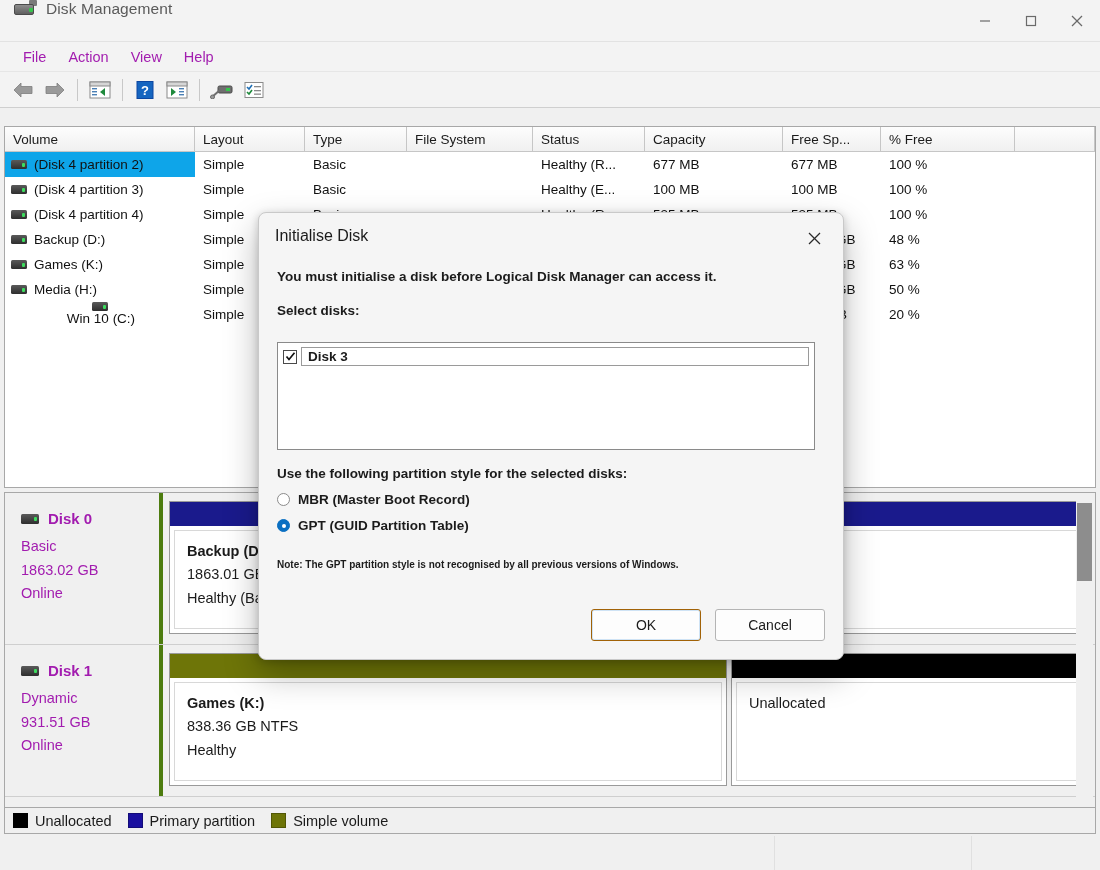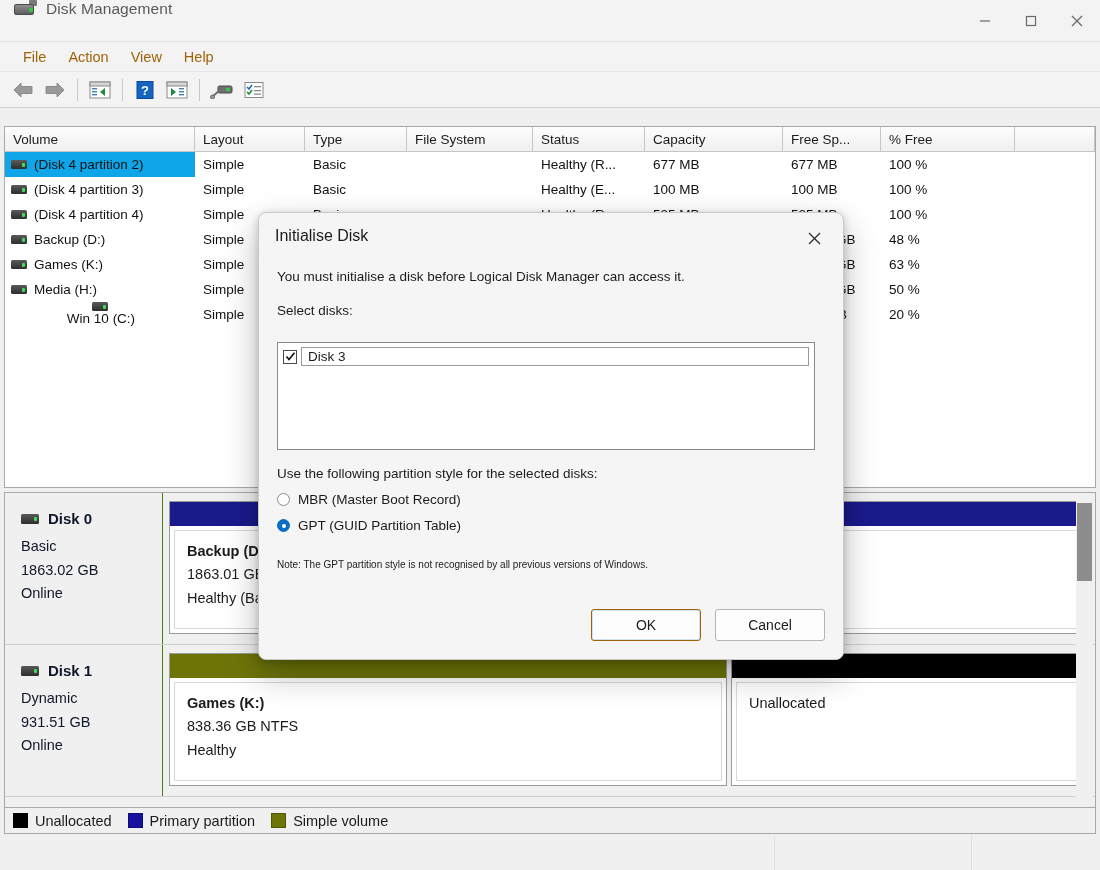--- a/index.html
+++ b/index.html
@@ -33,21 +33,21 @@
   }
   .wctrls { position:absolute; right:0; top:0; height:42px; display:flex; }
   .wctrl { width:46px; height:42px; display:flex; align-items:center; justify-content:center; color:#6a6a6a; }
   .wctrl svg { display:block; }
 
   
   .menubar {
     height:30px; background:#f3f3f3; display:flex; align-items:center;
     padding-left:12px; border-bottom:1px solid #e6e6e6;
   }
-  .menu-item { font-size:14.5px; color:#a16207; padding:3px 11px; }
+  .menu-item { font-size:14.5px; color:#a21caf; padding:3px 11px; }
 
   
   .toolbar {
     height:36px; background:#f3f3f3; display:flex; align-items:center;
     padding-left:8px; gap:2px; border-bottom:1px solid #cfcfcf;
   }
   .tb-btn { width:30px; height:28px; display:flex; align-items:center; justify-content:center; }
   .tb-sep { width:1px; height:22px; background:#c8c8c8; margin:0 5px; }
   .arrow { width:22px; height:16px; }
 
@@ -73,22 +73,22 @@
   .drv-ico:after { content:""; position:absolute; right:2px; top:2.5px; width:3px; height:4px; background:#3ddc5e; border-radius:1px;}
   .vol-name-txt { padding-right:4px; }
 
   
   .disk-pane {
     position:absolute; left:4px; top:492px; width:1092px; height:316px;
     background:#f0f0f0; border:1px solid #a8a8a8; overflow:hidden;
   }
   .disk-row { display:flex; height:152px; border-bottom:1px solid #cfcfcf; background:#f0f0f0;}
   .disk-info {
-    width:158px; flex:0 0 158px; background:#f0f0f0; border-right:1px solid #4d7c0f;
-    padding:14px 0 0 16px; font-size:14.5px; color:#0f172a; line-height:1.62;
+    width:158px; flex:0 0 158px; background:#f0f0f0; border-right:4px solid #4d7c0f;
+    padding:14px 0 0 16px; font-size:14.5px; color:#a21caf; line-height:1.62;
   }
   .disk-title { display:flex; align-items:center; font-weight:bold; font-size:15px; margin-bottom:4px;}
   .disk-title .drv-ico { width:18px; height:10px; margin-right:9px; }
   .parts { display:flex; flex:1 1 auto; padding:8px 10px 10px 6px; gap:4px; align-items:stretch; }
   .part {
     background:#ffffff; border:1px solid #9a9a9a; position:relative;
     display:flex; flex-direction:column;
   }
   .part .cap { height:24px; flex:0 0 24px; }
   .part .inner {
@@ -115,21 +115,21 @@
 
   
   .dlg {
     position:absolute; left:258px; top:212px; width:586px; height:448px;
     background:#f5f5f5; border:1px solid #c9c9c9; border-radius:8px;
     box-shadow:0 14px 34px rgba(0,0,0,.28), 0 2px 8px rgba(0,0,0,.18);
     font-size:14px; color:#1b1b1b;
   }
   .dlg-title { position:absolute; left:16px; top:14px; font-size:16px; color:#1b1b1b; }
   .dlg-close { position:absolute; right:8px; top:8px; width:42px; height:34px; display:flex; align-items:center; justify-content:center; color:#2a2a2a;}
-  .dlg-body { position:absolute; left:18px; right:28px; top:54px; }
+  .dlg-body { position:absolute; left:18px; right:28px; top:54px;font-weight:bold; }
   .dlg-p { font-size:13.5px; line-height:1.5; }
   .dlg-label { font-size:13.5px; margin-top:16px; }
   .disk-listbox {
     margin-top:24px; height:108px; background:#ffffff; border:1px solid #8a8a8a;
     padding:4px 5px;
   }
   .disk-entry { display:flex; align-items:center; }
   .cbx {
     width:14px; height:14px; border:1px solid #4a4a4a; background:#fff;
     display:flex; align-items:center; justify-content:center; flex:0 0 auto; margin-right:4px;

